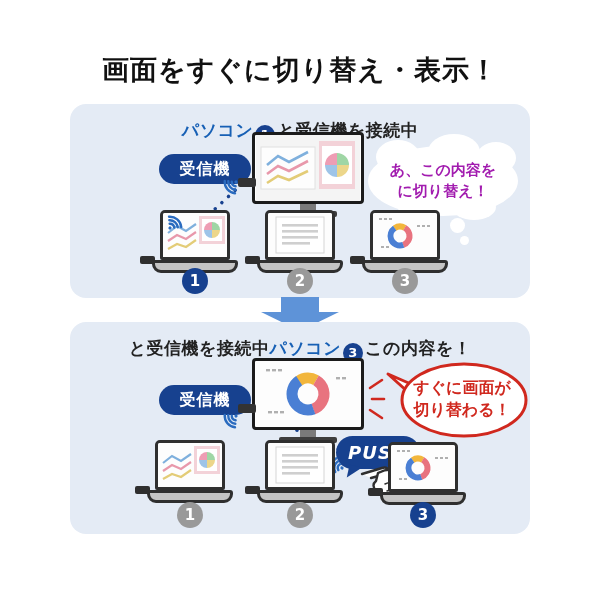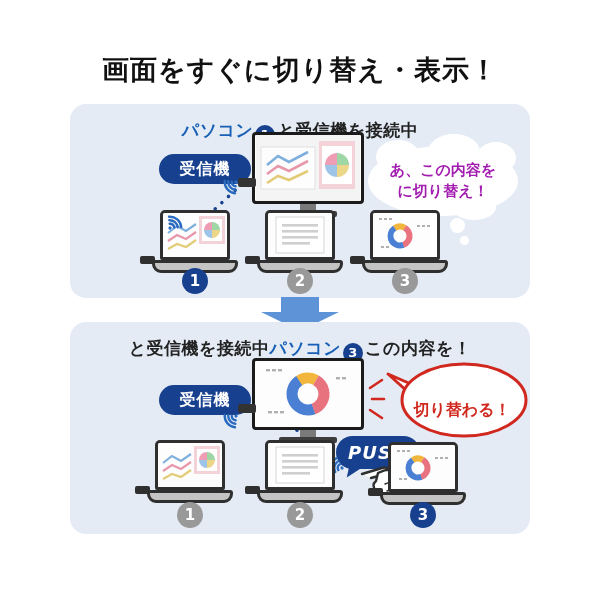--- a/index.html
+++ b/index.html
@@ -288,21 +288,21 @@
           <path d="M4 23 L16 23"></path>
           <path d="M2 34 L14 42"></path>
       </g>
     </svg>
 
     <div class="speech">
       <svg width="142" height="80" viewBox="0 0 142 80">
         <path d="M34 28 L2 14 L42 50 Z" fill="#fff" stroke="#d0281e" stroke-width="3" stroke-linejoin="round"></path>
         <ellipse cx="78" cy="40" rx="62" ry="36" fill="#fff" stroke="#d0281e" stroke-width="3"></ellipse>
       </svg>
-      <div class="s-text"><br><span>切り替わる！</span></div>
+      <div class="s-text"><span>すぐに画面が</span><br><span>切り替わる！</span></div>
     </div>
 
     <div class="push">
         <span>PUSH</span>
       <div class="push-tail"></div>
     </div>
     <svg class="hand" width="56" height="42" viewBox="0 0 56 42">
       <use href="#hand-shape"></use>
     </svg>
     <svg class="wave" viewBox="-14 -14 28 28" width="28" height="28" style="left:258px;top:132px;transform:rotate(195deg)">

